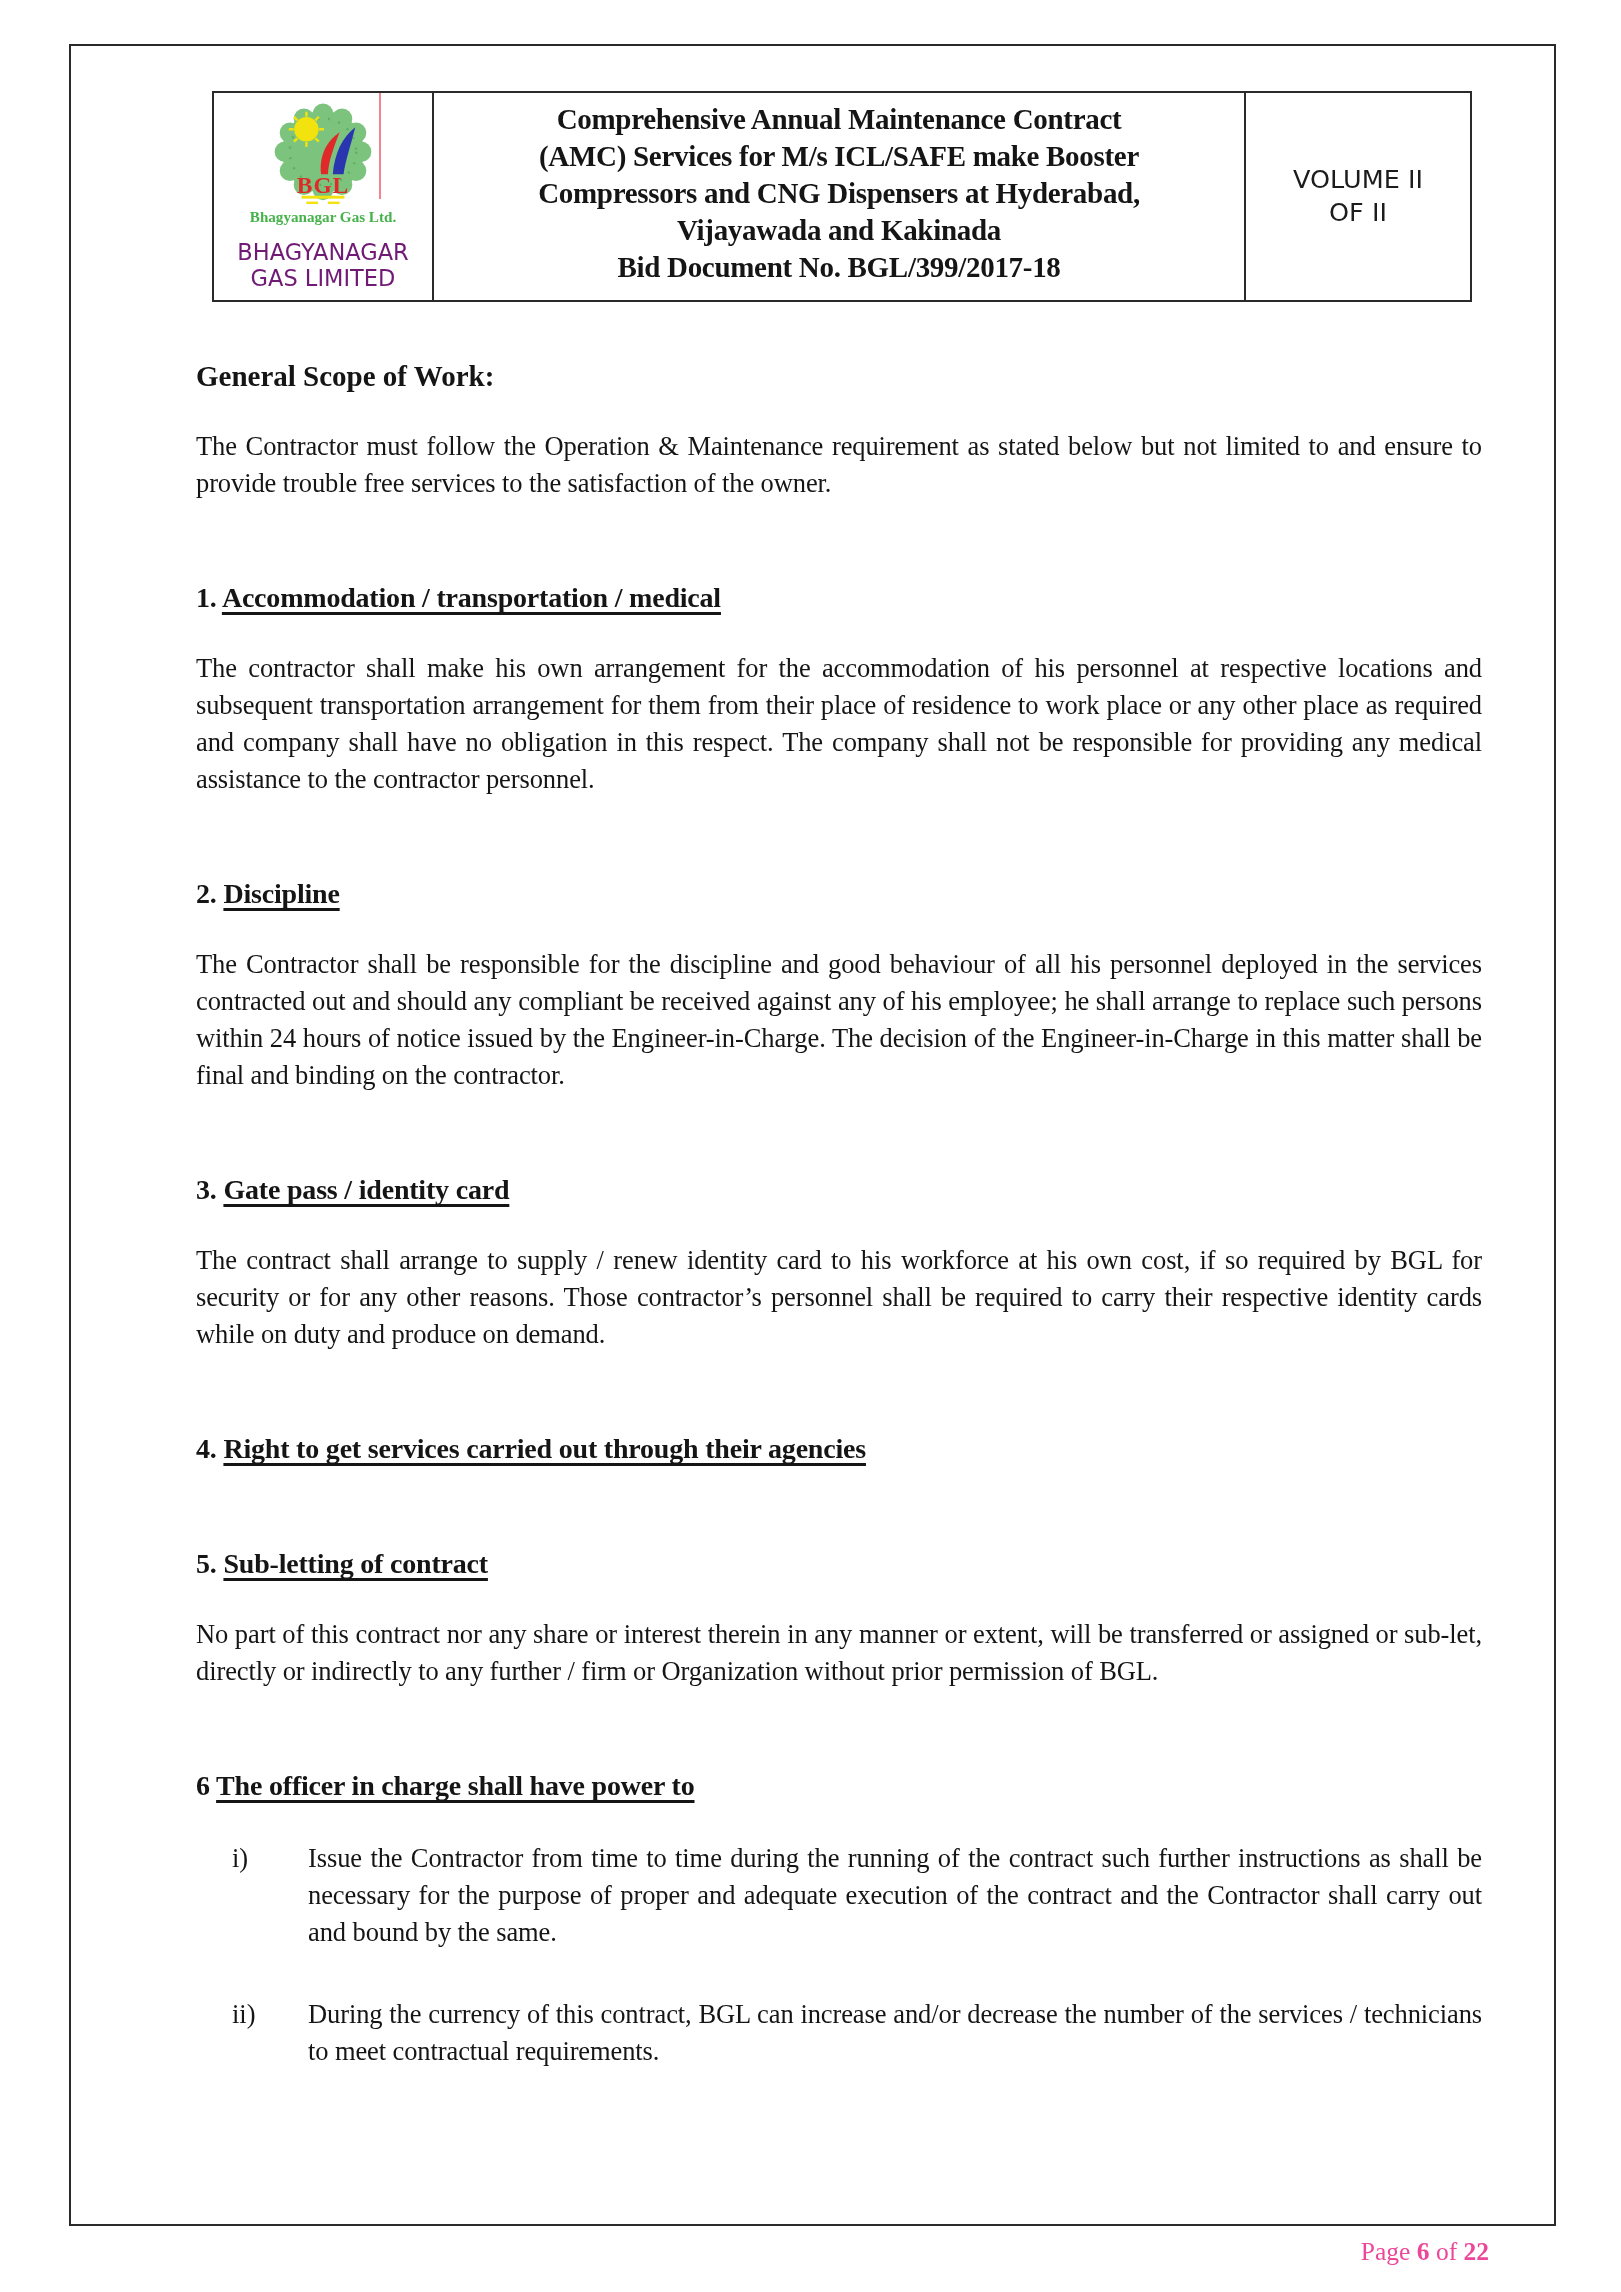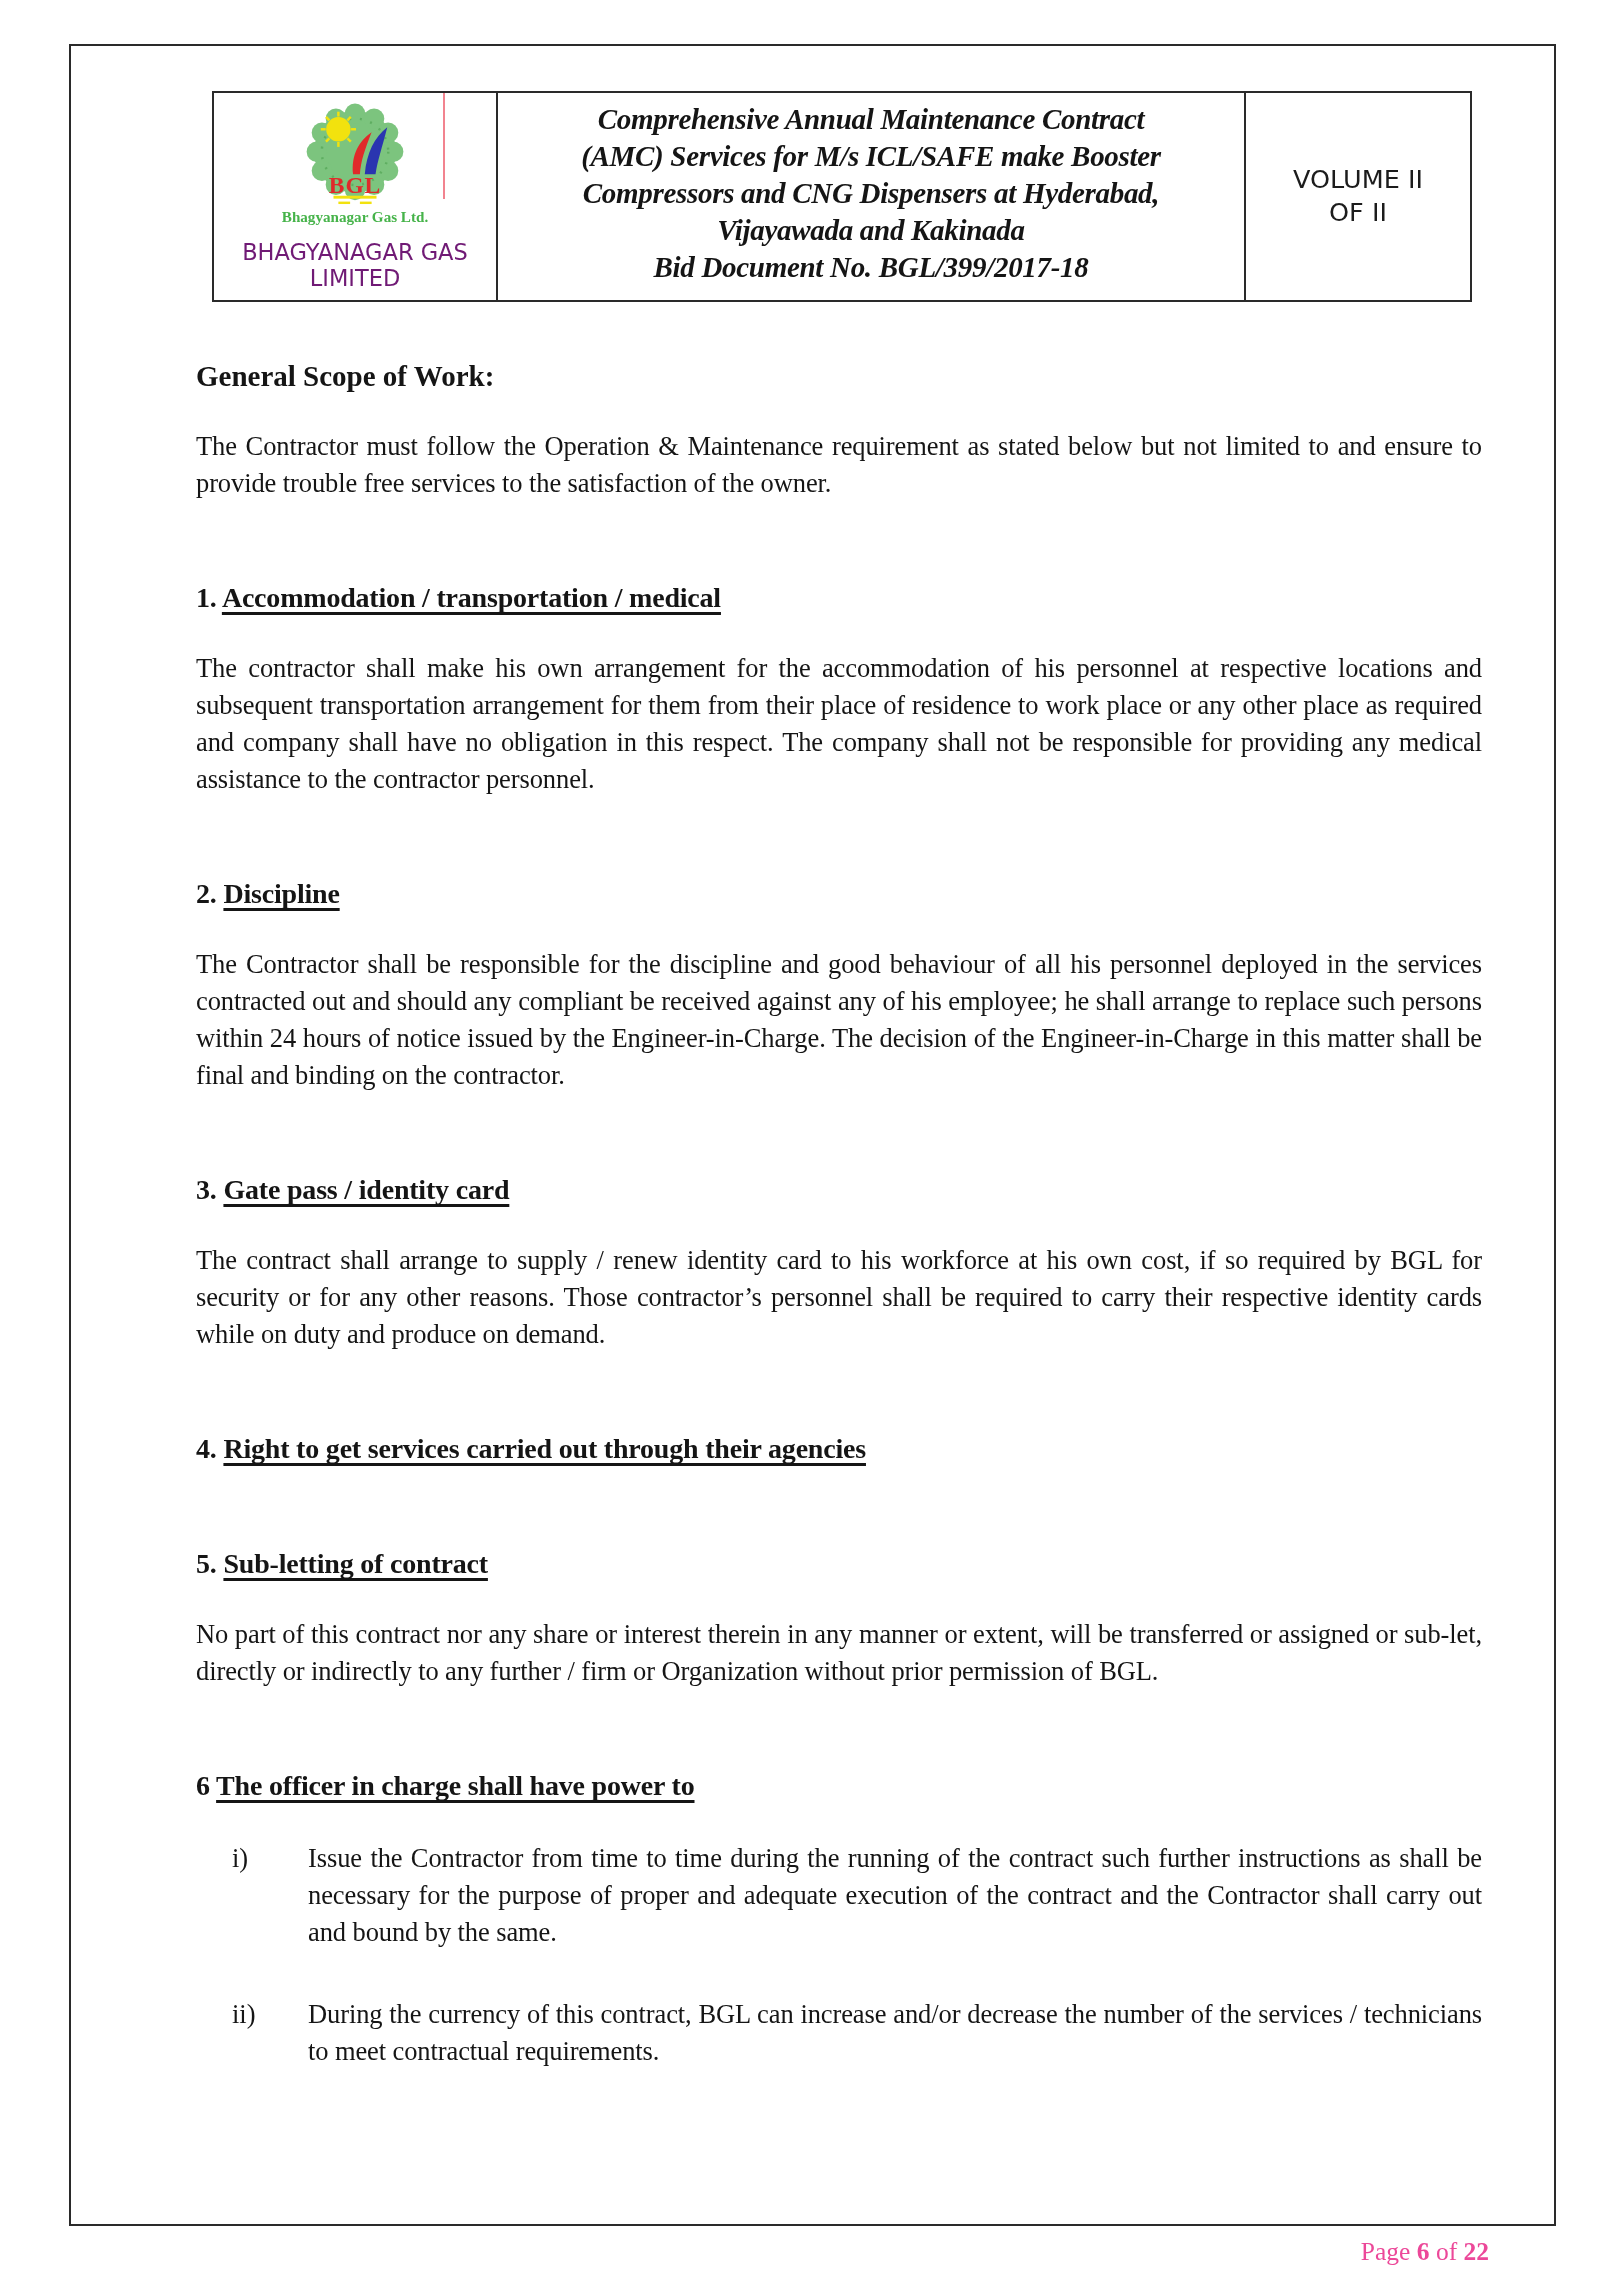--- a/index.html
+++ b/index.html
@@ -20,21 +20,21 @@
   
   .header-table{
     display:flex;
     width:1260px;
     margin:45px 0 0 141px;
     border:2px solid #2a2a2a;
     box-sizing:border-box;
   }
   .cell{box-sizing:border-box;}
   .cell-logo{
-    width:284px;
+    width:220px;
     border-right:2px solid #2a2a2a;
     position:relative;
     text-align:center;
     padding:4.9px 3.9px 7.8px;
   }
   .company-name{
     font-family:"DejaVu Sans",sans-serif;
     font-size:22.5px;line-height:26.5px;
     color:#701a75;
     margin-top:12px;
@@ -45,21 +45,20 @@
     background:#f2838f;
   }
   .cell-title{
     flex:1;
     border-right:2px solid #2a2a2a;
     text-align:center;
     font-weight:bold;
     font-size:29px;line-height:37px;
     padding:7.8px 11.8px 9.8px;
     letter-spacing:-0.3px;
-    font-style:italic;
   }
   .cell-volume{
     width:224px;
     display:flex;flex-direction:column;
     justify-content:center;align-items:center;
     font-family:"DejaVu Sans",sans-serif;
     font-size:25.5px;line-height:33px;
     color:#1c1c1c;
   }
   

